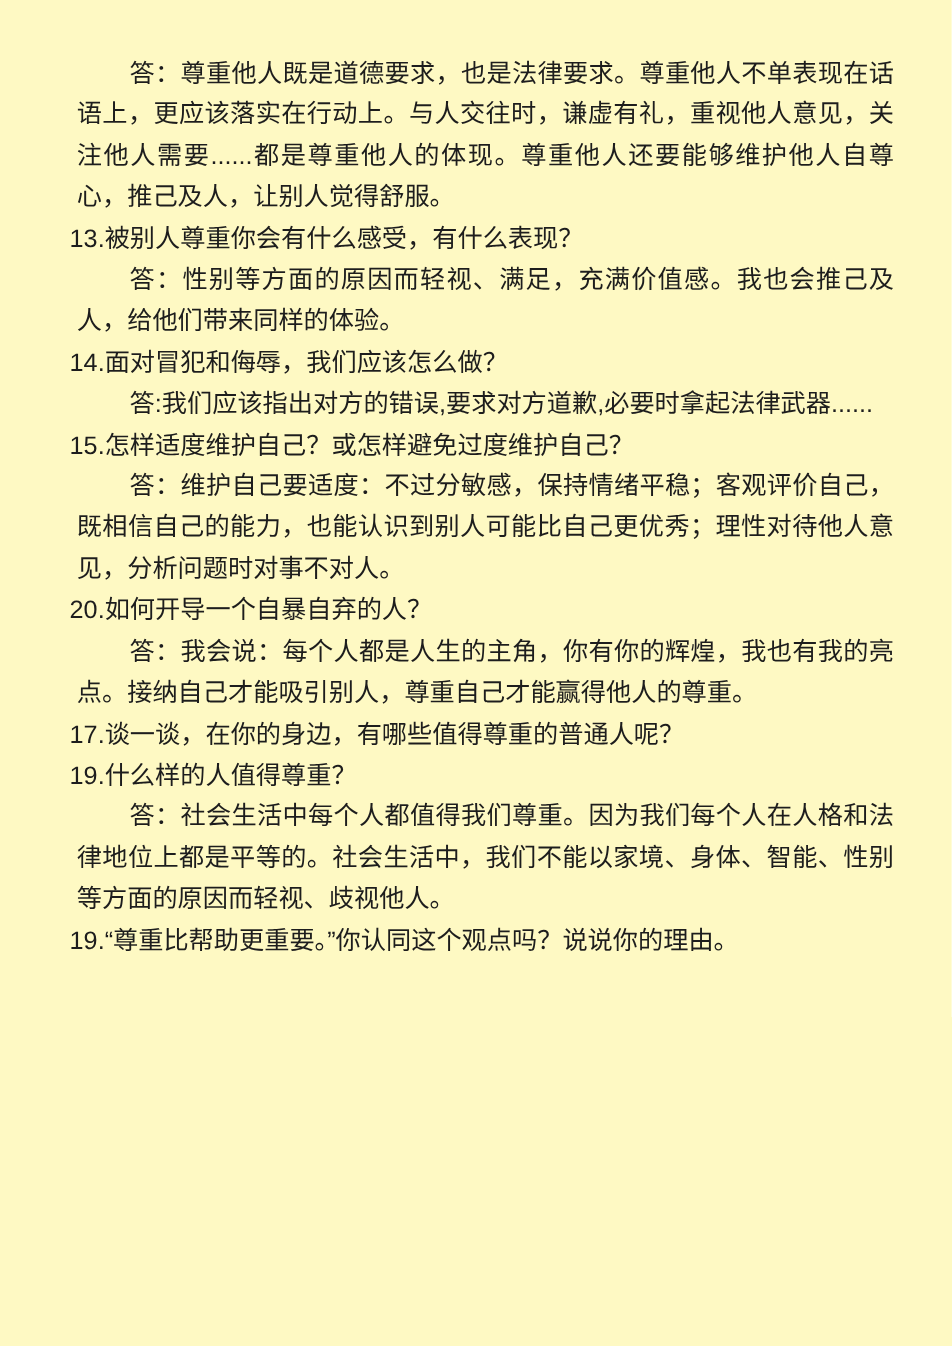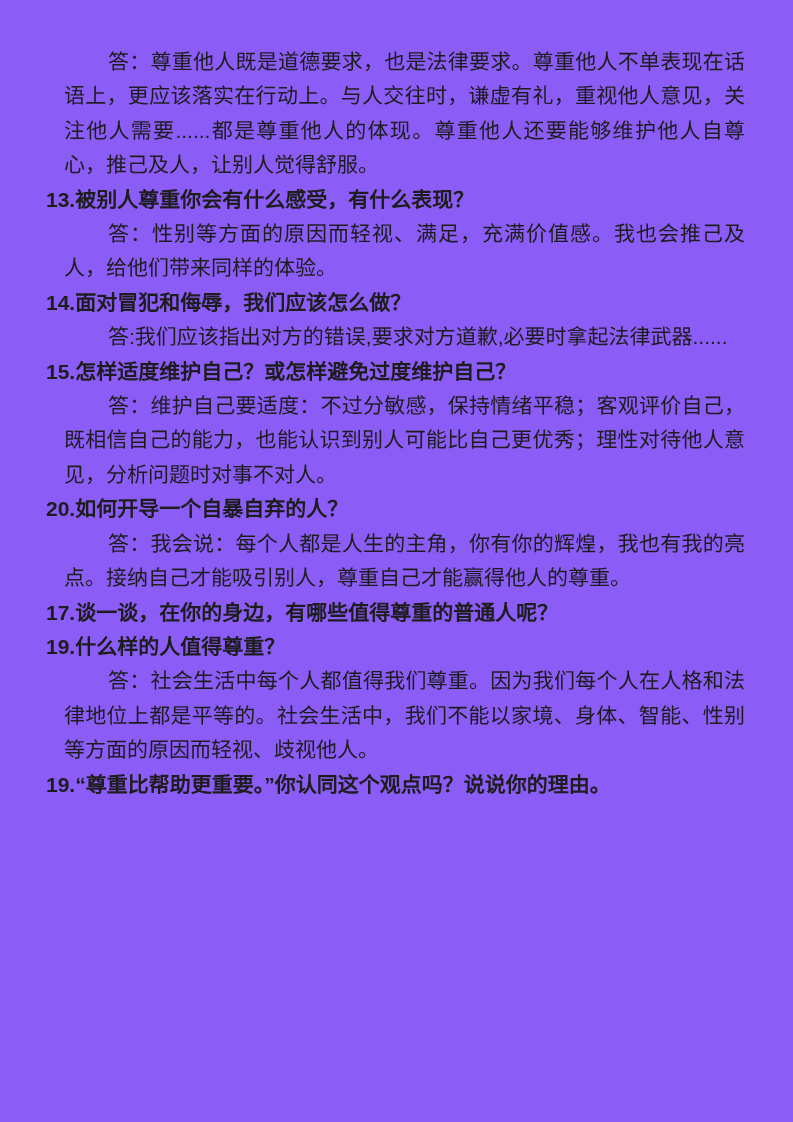--- a/index.html
+++ b/index.html
@@ -10,36 +10,35 @@
   }
   body {
     width: 793px;
     height: 1122px;
     overflow: hidden;
   }
   .page {
     width: 793px;
     height: 1122px;
     padding: 45px 48px 0 42px;
-    background: #8b5cf6;
+    background: #fef9c3;
     font-family: "Liberation Sans", "DejaVu Sans", sans-serif;
     font-size: 21px;
     line-height: 34.4px;
     color: #1d1d1d;
     text-align: justify;
     text-justify: inter-ideograph;
   }
   .page p {
     margin: 0;
     padding: 0;
   }
   p.question {
     
-    margin-left: 4px;
-    font-weight: bold;
+    margin-left: 16px;
   }
   p.answer {
     
     margin-left: 22px;
     text-indent: 44px;
   }
 </style>
 </head>
 <body>
 

